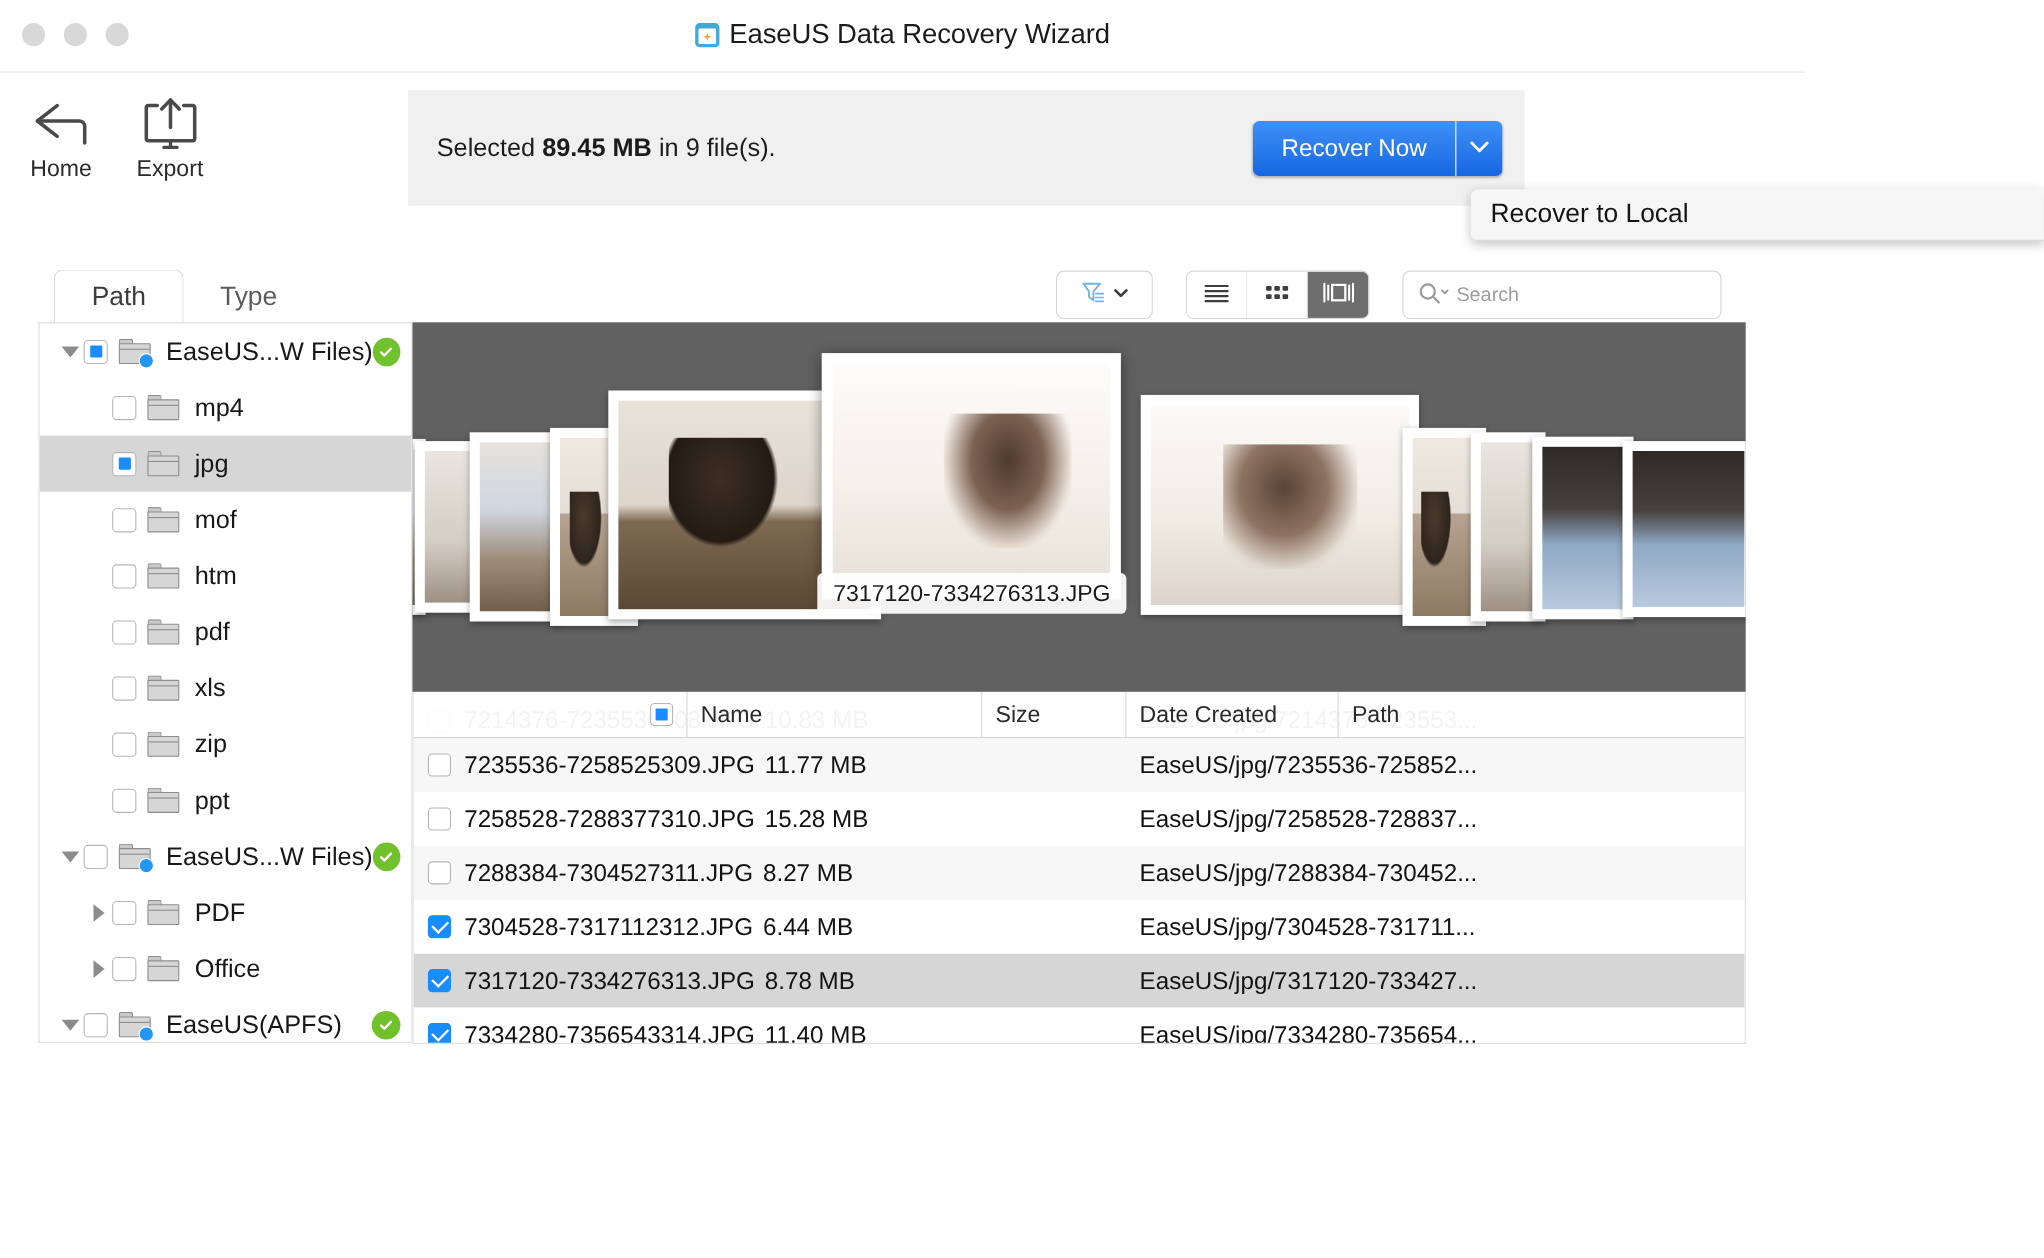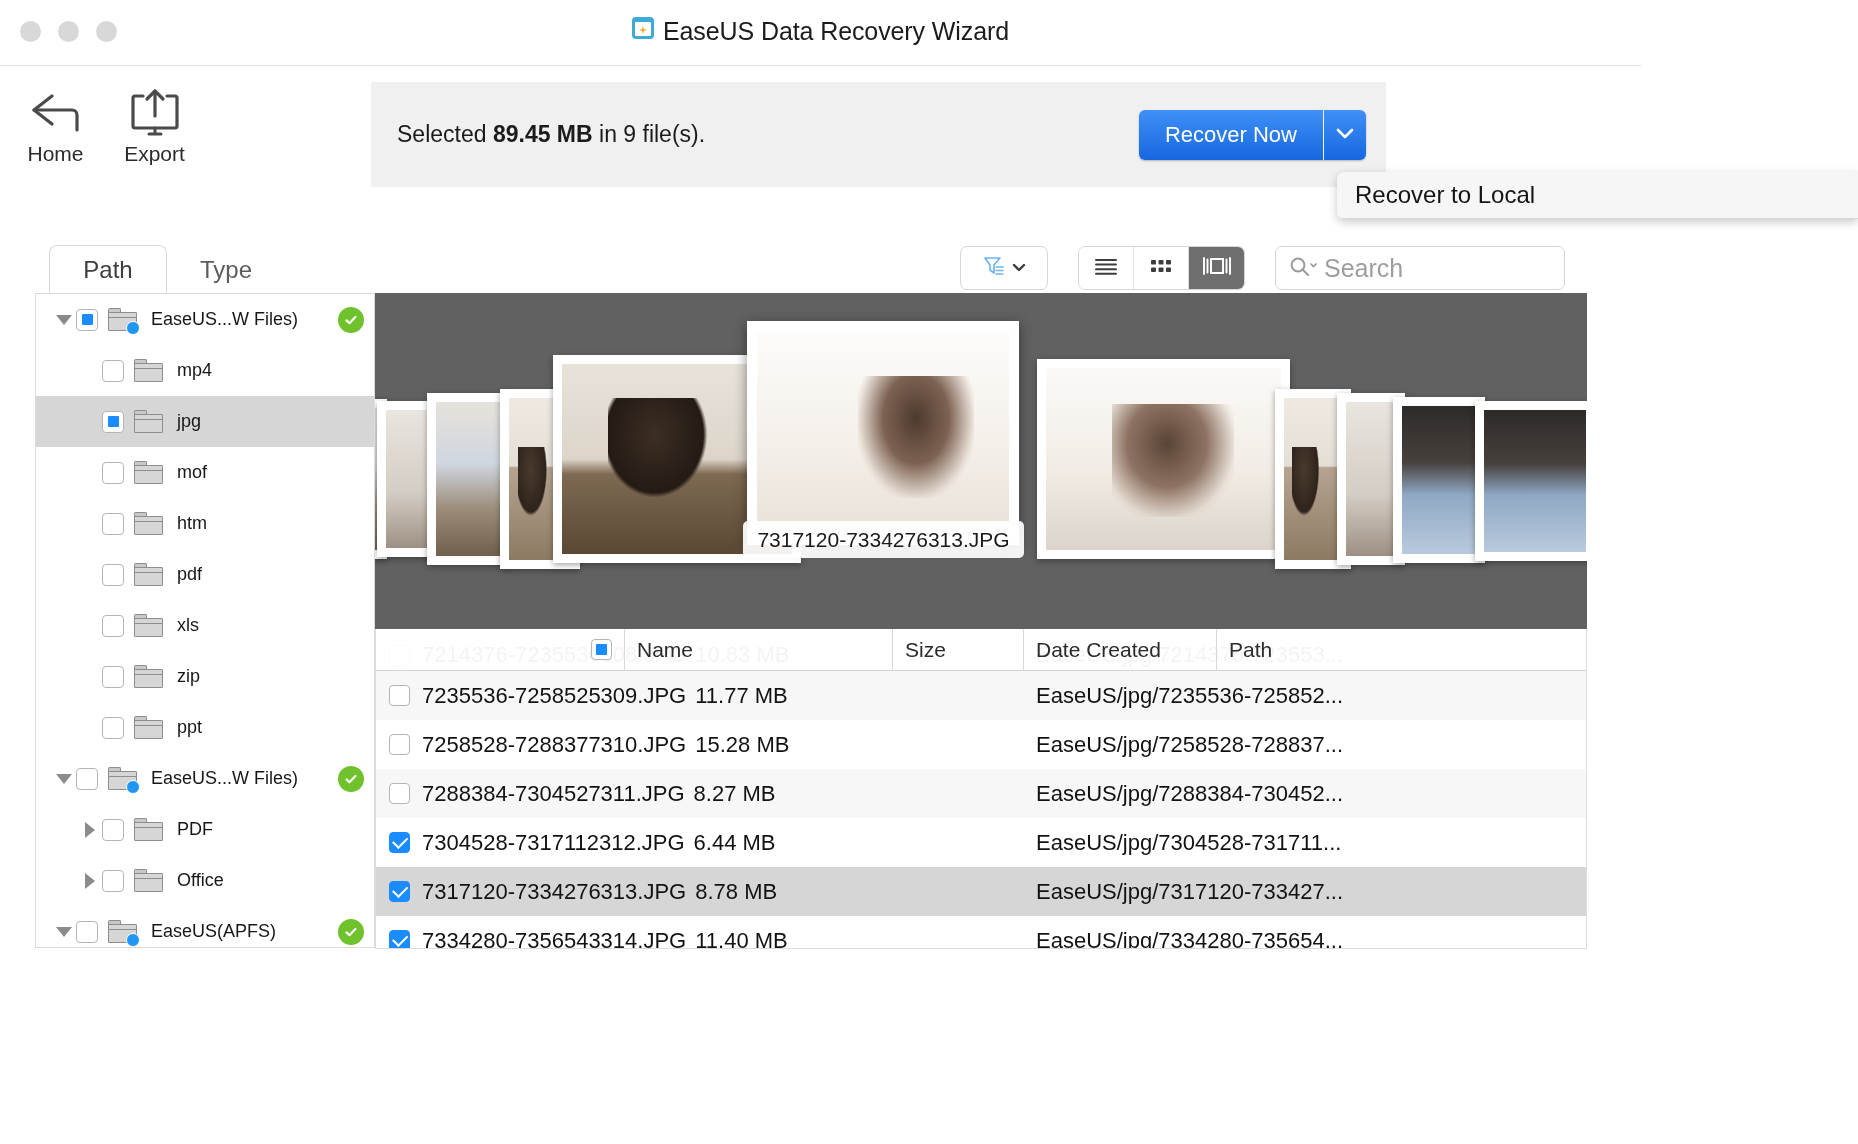--- a/index.html
+++ b/index.html
@@ -27,21 +27,21 @@
   .traffic {
     position: absolute; left: 20px; top: 21px;
     display: flex; gap: 17px;
   }
   .traffic .dot {
     width: 21px; height: 21px; border-radius: 50%;
     background: #d8d8d8;
   }
   .title-center {
     position: absolute; left: 0; right: 0; top: 17px;
-    display: flex; align-items: flex-start; justify-content: center; gap: 9px;
+    display: flex; align-items: center; justify-content: center; gap: 9px;
   }
   .app-icon {
     width: 22px; height: 22px; border-radius: 4px;
     background: #3fa9d8;
     position: relative;
     display: inline-block;
   }
   .app-icon::before {
     content: ""; position: absolute;
     left: 3px; top: 5px; right: 3px; bottom: 3px;
@@ -175,21 +175,21 @@
   .seg.active { background: #6e6e6e; }
   .searchbox {
     width: 290px; height: 44px;
     border: 1px solid #d6d6d6; border-radius: 7px;
     background: #fff;
     display: flex; align-items: center; gap: 6px;
     padding: 0 12px;
   }
   .search-input {
     border: none; outline: none; background: transparent;
-    font-size: 25px; color: #0f766e;
+    font-size: 18px; color: #0f766e;
     font-family: inherit;
     width: 200px;
   }
   .search-input::placeholder { color: #9e9e9e; }
 
   
   .sidebar {
     position: absolute; left: 35px; top: 293px;
     width: 340px; height: 655px;
     background: #fff;
@@ -243,21 +243,21 @@
   }
   .folder-ico .line {
     position: absolute; left: 1px; top: 9px; width: 27px; height: 1px; background: #8d8d8d;
   }
   .folder-ico .badge {
     position: absolute; right: -2px; bottom: -3px;
     width: 14px; height: 14px; border-radius: 50%;
     background: #2196f3; border: 1.5px solid #fff;
   }
   .tree-label {
-    margin-left: 13px; font-size: 18px; color: #171717; white-space: nowrap;
+    margin-left: 13px; font-size: 23px; color: #171717; white-space: nowrap;
   }
   .green-check {
     margin-left: auto;
     width: 26px; height: 26px; border-radius: 50%;
     background: #6fc22b;
     display: flex; align-items: center; justify-content: center;
   }
 
   
   .coverflow {

